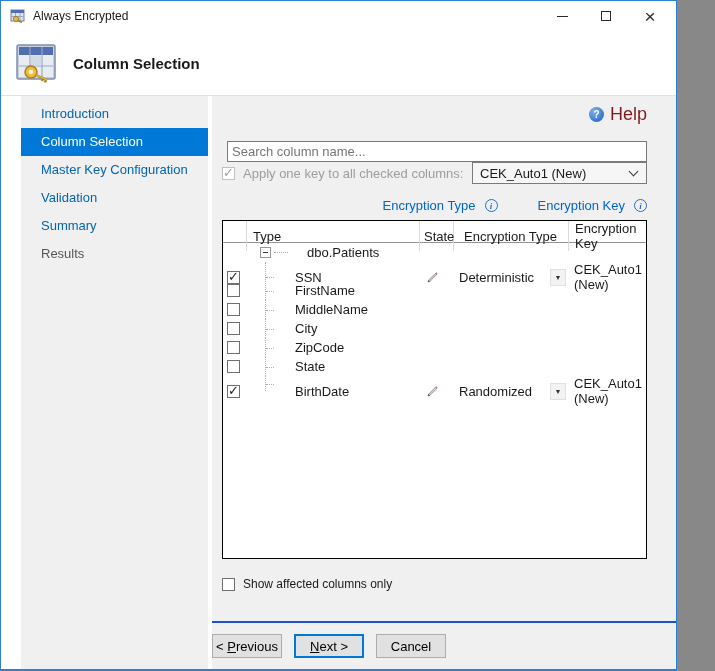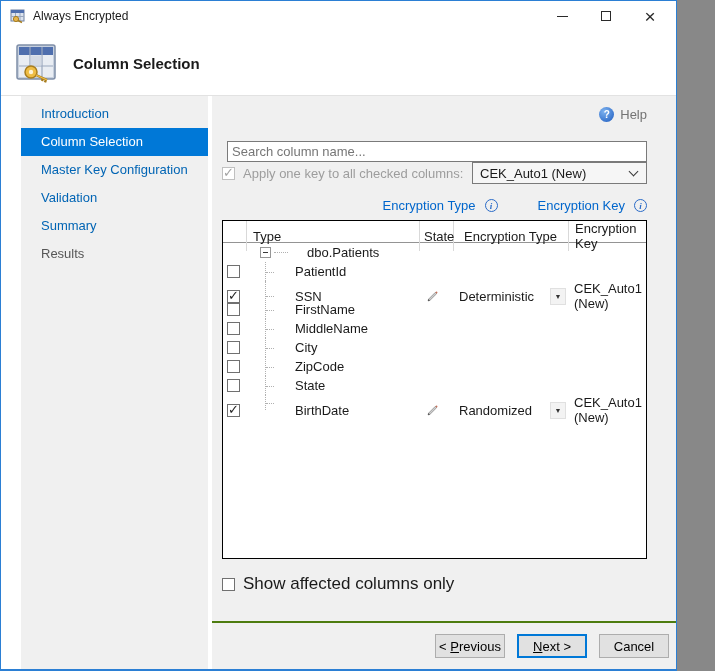--- a/index.html
+++ b/index.html
@@ -27,21 +27,21 @@
   .body { flex:1; display:flex; min-height:0; }
   .sidebar { width:191px; background:#f0f0f0; border-right:4px solid #fff; padding-top:4px; flex:0 0 auto;margin-left:20px; }
   .nav-item { height:28px; line-height:28px; padding-left:20px; font-size:13px; color:#0164b4; cursor:default; white-space:nowrap; }
   .nav-item.selected { background:#0078d7; color:#fff; }
   .nav-item.disabled { color:#565656; }
   .content { flex:1; background:#f0f0f0; display:flex; flex-direction:column; min-width:0; }
   .content-main { flex:1; padding:0 29px 0 10px; }
   
   .help-row { margin-top:10px; height:16px; display:flex; justify-content:flex-end; align-items:center; gap:6px; }
   .help-icon { width:15px; height:15px; border-radius:50%; background:radial-gradient(circle at 35% 30%, #7db2ef, #1d5bbf); color:#fff; font-size:10px; font-weight:bold; text-align:center; line-height:15px; flex:0 0 auto; }
-  .help-link { font-size:13px; color:#737373; }
+  .help-link { font-size:18px; color:#7f1d1d; }
   
   .search-input { display:block; margin-top:19px; margin-left:5px; width:calc(100% - 5px); height:21px; border:1px solid #7a7a7a; background:#fff; font-size:13px; padding:0 4px; font-family:"Liberation Sans", sans-serif; color:#1a1a1a; }
   .search-input::placeholder { color:#767676; opacity:1; }
   
   .apply-row { height:22px; display:flex; align-items:center; }
   .checkbox { width:13px; height:13px; border:1px solid #707070; background:#fff; position:relative; display:inline-block; flex:0 0 auto; }
   .checkbox.checked::after { content:"✓"; position:absolute; left:0px; top:-3px; font-size:13px; color:#1f1f1f; }
   .checkbox.disabled { border-color:#c0c0c0; }
   .checkbox.disabled.checked::after { color:#a2a2a2; }
   .apply-label { margin-left:8px; font-size:13px; color:#9d9d9d; }
@@ -73,23 +73,23 @@
   .c-type { padding-left:5px; }
   .type-dd { margin-left:auto; margin-right:3px; width:16px; height:17px; background:#f3f3f3; border:1px solid #e0e0e0; color:#333; font-size:7px; display:flex; align-items:center; justify-content:center; }
   .c-key { padding-left:5px; }
   .group-name { display:flex; align-items:center; padding-left:13px; }
   .expand-box { width:11px; height:11px; border:1px solid #969696; background:#fff; position:relative; flex:0 0 auto; }
   .expand-box::after { content:""; position:absolute; left:2px; right:2px; top:4px; height:1px; background:#3a3a3a; }
   .group-stub { width:14px; border-top:1px dotted #b0b0b0; margin:0 3px; }
   .group-label { margin-left:16px; }
   
   .show-row { margin-top:17px; height:16px; display:flex; align-items:center; }
-  .show-label { margin-left:8px; font-size:17px; color:#1a1a1a; }
-  
-  .footer { flex:0 0 auto; height:48px; border-top:2px solid #4d7c0f; display:flex; align-items:center; justify-content:flex-end; gap:12px; padding-right:7px; background:#f0f0f0; }
+  .show-label { margin-left:8px; font-size:12px; color:#1a1a1a; }
+  
+  .footer { flex:0 0 auto; height:48px; border-top:2px solid #1d4ed8; display:flex; align-items:center; gap:12px; padding-right:7px; background:#f0f0f0; }
   .btn { width:70px; height:24px; background:#e1e1e1; border:1px solid #adadad; font-size:13px; color:#000; font-family:"Liberation Sans", sans-serif; display:flex; align-items:center; justify-content:center; cursor:default; }
   .btn.primary { border:2px solid #0078d7; }
   .btn u { text-decoration:underline; }
   .pencil { flex:0 0 auto; }
 </style>
 </head>
 <body>
 
 <div class="window">
 
@@ -181,32 +181,20 @@
           </div>
           <div id="tbody">
             <div class="trow">
               <div class="cell c-check"></div>
               <div class="cell group-name" style="grid-column: 2 / 6;">
                 <span class="expand-box"></span>
                 <span class="group-stub"></span>
                 <span class="group-label">dbo.Patients</span>
               </div>
             </div>
-          <div class="trow">
-                <div class="cell c-check">
-                  <span class="checkbox"></span>
-                </div>
-                <div class="cell c-name">
-                  <span class="tree-connector"></span>
-                  <span class="row-label">PatientId</span>
-                </div>
-                <div class="cell c-state"></div>
-                <div class="cell c-type"></div>
-                <div class="cell c-key"></div>
-              </div>
               <div class="trow">
                 <div class="cell c-check">
                   <span class="checkbox checked"></span>
                 </div>
                 <div class="cell c-name">
                   <span class="tree-connector"></span>
                   <span class="row-label">SSN</span>
                 </div>
                 <div class="cell c-state">
                   <svg class="pencil" width="13" height="13" viewBox="0 0 16 16">

